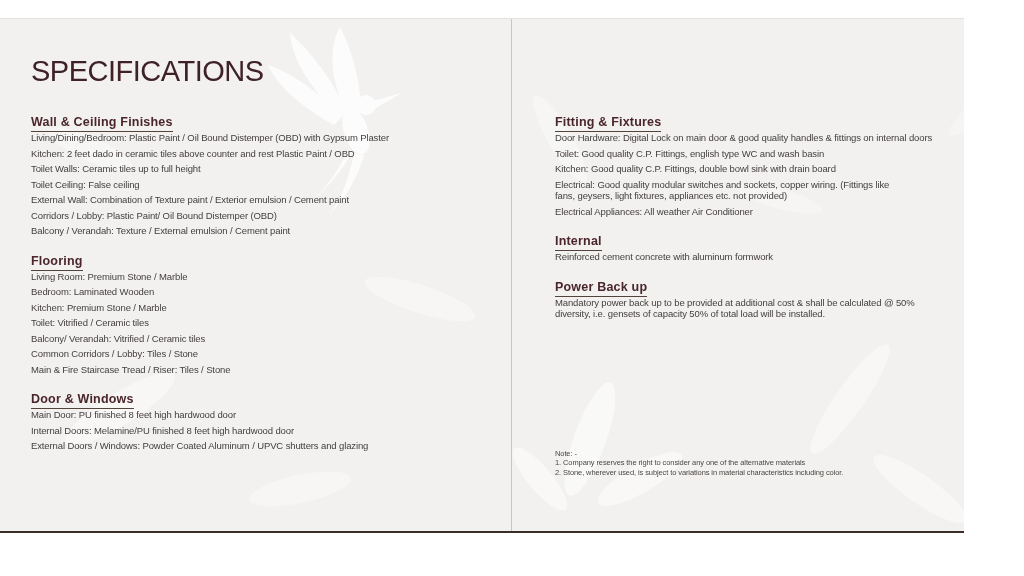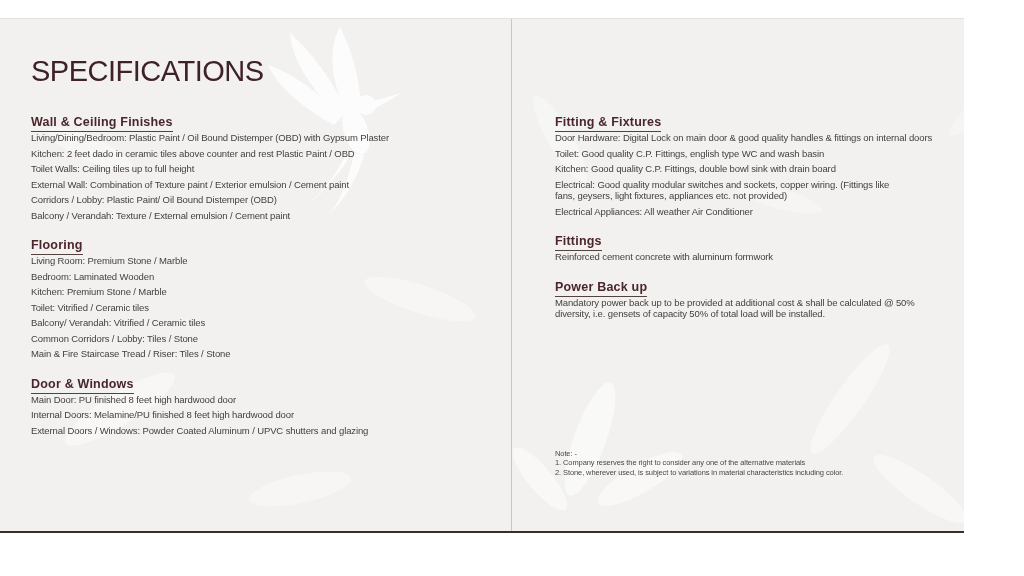--- a/index.html
+++ b/index.html
@@ -95,21 +95,22 @@
   </svg>
 
   <div class="columns">
 
     <div class="col col-left">
       <h1 class="title">SPECIFICATIONS</h1>
       <div id="left-sections">
           <div class="section"><div class="section-header">Wall &amp; Ceiling Finishes</div><div class="section-items">
               <div class="item">Living/Dining/Bedroom: Plastic Paint / Oil Bound Distemper (OBD) with Gypsum Plaster</div>
               <div class="item">Kitchen: 2 feet dado in ceramic tiles above counter and rest Plastic Paint / OBD</div>
-              <div class="item">Toilet Walls: Ceiling tiles up to full height</div>
+              <div class="item">Toilet Walls: Ceramic tiles up to full height</div>
+              <div class="item">Toilet Ceiling: False ceiling</div>
               <div class="item">External Wall: Combination of Texture paint / Exterior emulsion / Cement paint</div>
               <div class="item">Corridors / Lobby: Plastic Paint/ Oil Bound Distemper (OBD)</div>
               <div class="item">Balcony / Verandah: Texture / External emulsion / Cement paint</div>
             </div></div>
           <div class="section"><div class="section-header">Flooring</div><div class="section-items">
               <div class="item">Living Room: Premium Stone / Marble</div>
               <div class="item">Bedroom: Laminated Wooden</div>
               <div class="item">Kitchen: Premium Stone / Marble</div>
               <div class="item">Toilet: Vitrified / Ceramic tiles</div>
               <div class="item">Balcony/ Verandah: Vitrified / Ceramic tiles</div>
@@ -127,21 +128,21 @@
     <div class="col col-right">
       <div id="right-sections">
           <div class="section"><div class="section-header">Fitting &amp; Fixtures</div><div class="section-items">
               <div class="item">Door Hardware: Digital Lock on main door &amp; good quality handles &amp; fittings on internal doors</div>
               <div class="item">Toilet: Good quality C.P. Fittings, english type WC and wash basin</div>
               <div class="item">Kitchen: Good quality C.P. Fittings, double bowl sink with drain board</div>
               <div class="item">Electrical:  Good quality modular switches and sockets, copper wiring. (Fittings like
 fans, geysers, light fixtures, appliances etc. not provided)</div>
               <div class="item">Electrical Appliances:  All weather Air Conditioner</div>
             </div></div>
-          <div class="section"><div class="section-header">Fittings</div><div class="section-items">
+          <div class="section"><div class="section-header">Internal</div><div class="section-items">
               <div class="item">Reinforced cement concrete with aluminum formwork</div>
             </div></div>
           <div class="section"><div class="section-header">Power Back up</div><div class="section-items">
               <div class="item">Mandatory power back up to be provided at additional cost &amp; shall be calculated @ 50%
 diversity, i.e. gensets of capacity 50% of total load will be installed.</div>
             </div></div>
         </div>
 
       <div class="note">
         <div>Note: -</div>

